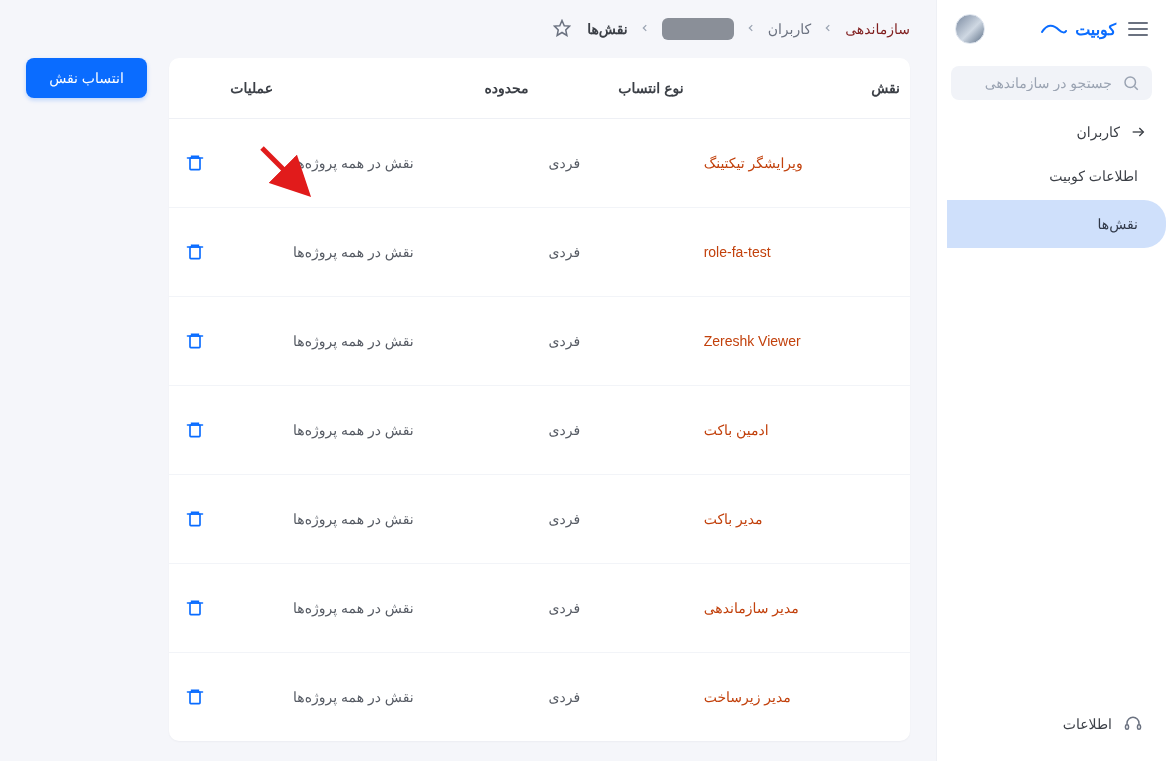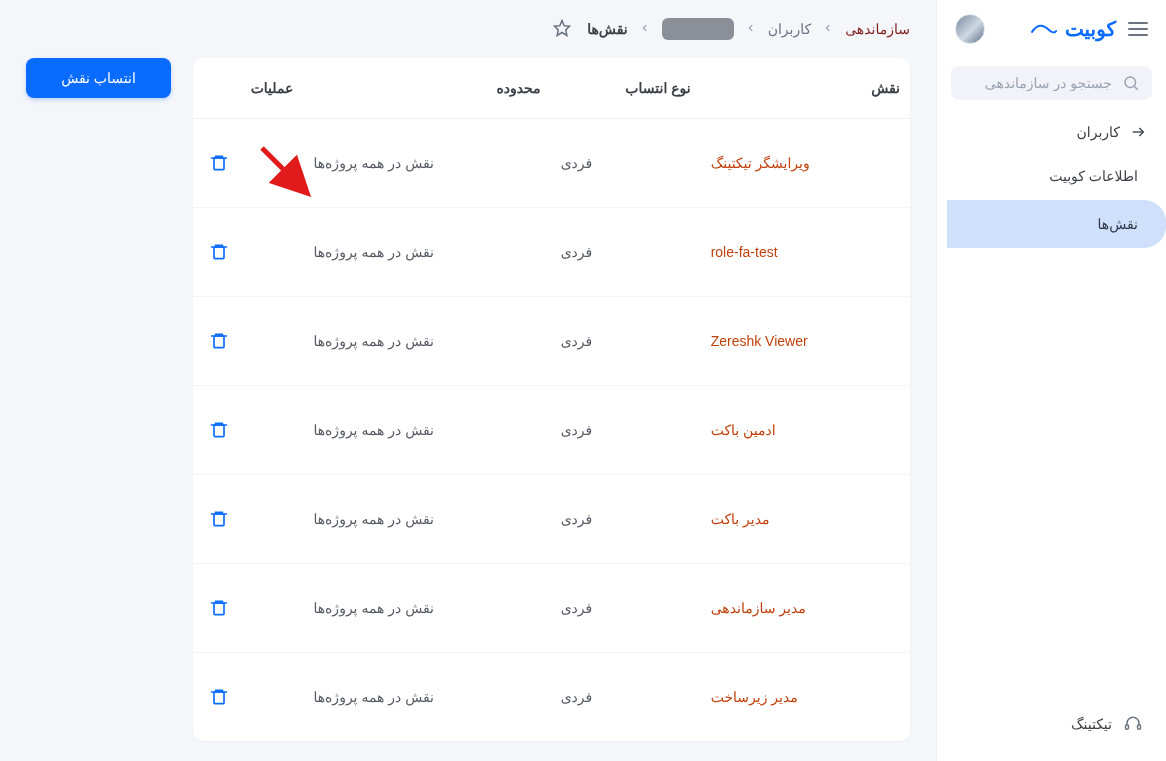--- a/index.html
+++ b/index.html
@@ -41,21 +41,21 @@
     height: 2px;
     background: #6b7280;
     border-radius: 1px;
   }
   .brand {
     display: flex;
     align-items: center;
     gap: 8px;
     color: #0a6cff;
     font-weight: 600;
-    font-size: 20px;
+    font-size: 16px;
     cursor: pointer;
   }
   .brand-glyph svg { display: block; }
   .avatar {
     width: 30px;
     height: 30px;
     border-radius: 50%;
     margin-inline-start: auto;
     background: linear-gradient(135deg,#7a8aa0 0%, #cfd8e3 55%, #5a6d84 100%);
     border: 1px solid #e0e6ef;
@@ -188,21 +188,21 @@
   }
   .assign-btn {
     background: #0a6cff;
     color: #fff;
     border: none;
     border-radius: 8px;
     padding: 12px 22px;
     font-size: 14px;
     cursor: pointer;
     font-family: inherit;
-    width: 145px;
+    width: 121px;
     box-shadow: 0 2px 4px rgba(10,108,255,0.25);
   }
   
   .arrow-svg {
     position: absolute;
     left: 256px;
     top: 142px;
     pointer-events: none;
   }
 </style>
@@ -251,21 +251,21 @@
         </div>
     </div>
 
     <div class="sidebar-bottom">
       <div class="b-item">
         <svg width="18" height="18" viewBox="0 0 24 24" fill="none" stroke="#6b7280" stroke-width="2">
             <path d="M4 13v-2a8 8 0 0 1 16 0v2"></path>
             <rect x="2" y="13" width="4" height="6" rx="2"></rect>
             <rect x="18" y="13" width="4" height="6" rx="2"></rect>
           </svg>
-        <span>تیکتینگ</span>
+        <span>اطلاعات</span>
       </div>
     </div>
   </aside>
 
   <main class="main">
 
     <div class="crumbs-row">
       <span class="crumb strong">سازماندهی</span>
       <span class="sep">
         <svg width="10" height="12" viewBox="0 0 24 24" fill="none" stroke="#9aa3b2" stroke-width="3">

